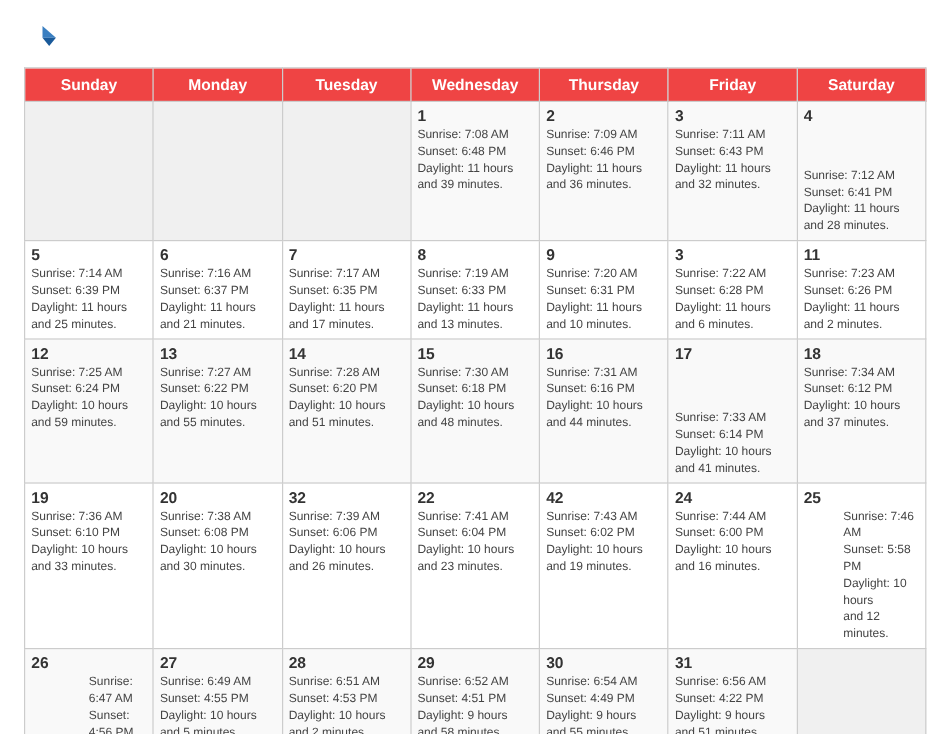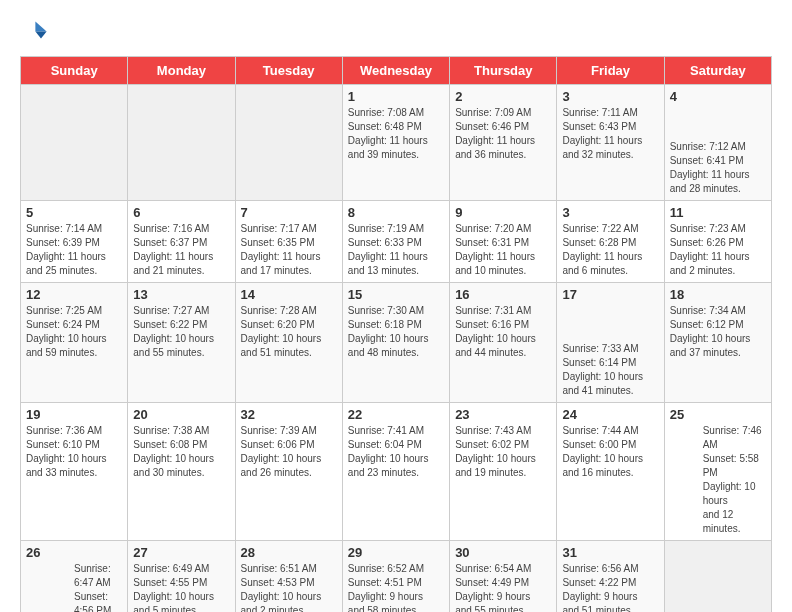--- a/index.html
+++ b/index.html
@@ -291,21 +291,21 @@
 and 26 minutes.</div>
           </td>
           <td>
             <span class="day-number">22</span>
             <div class="day-info" style="white-space: pre-line;">Sunrise: 7:41 AM
 Sunset: 6:04 PM
 Daylight: 10 hours
 and 23 minutes.</div>
           </td>
           <td>
-            <span class="day-number">23</span>
+            <span class="day-number">42</span>
             <div class="day-info" style="white-space: pre-line;">Sunrise: 7:43 AM
 Sunset: 6:02 PM
 Daylight: 10 hours
 and 19 minutes.</div>
           </td>
           <td>
             <span class="day-number">24</span>
             <div class="day-info" style="white-space: pre-line;">Sunrise: 7:44 AM
 Sunset: 6:00 PM
 Daylight: 10 hours

